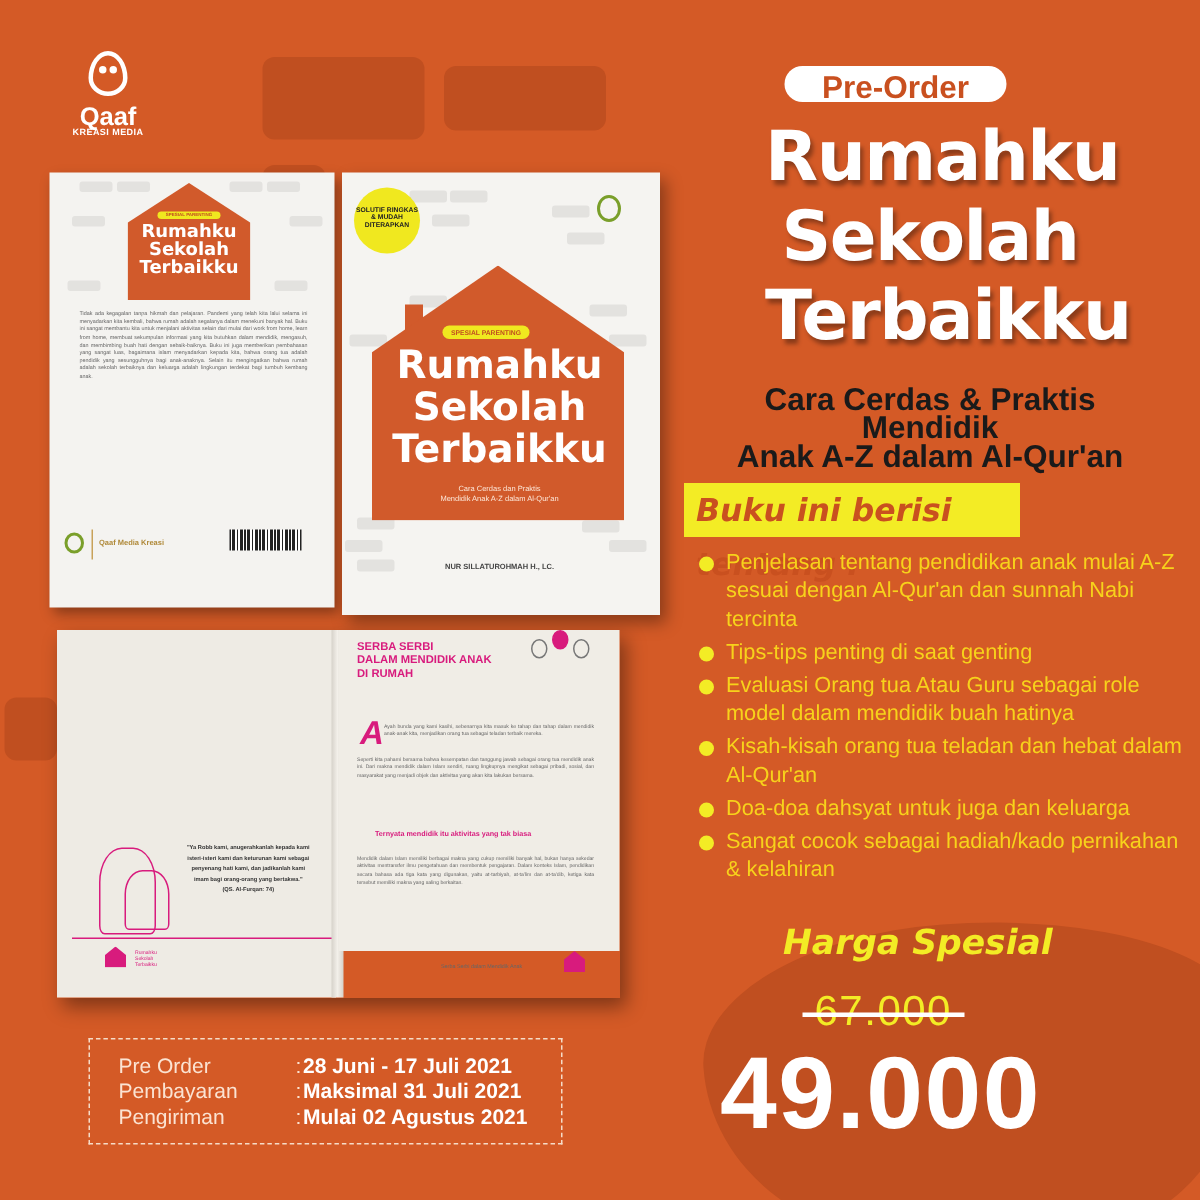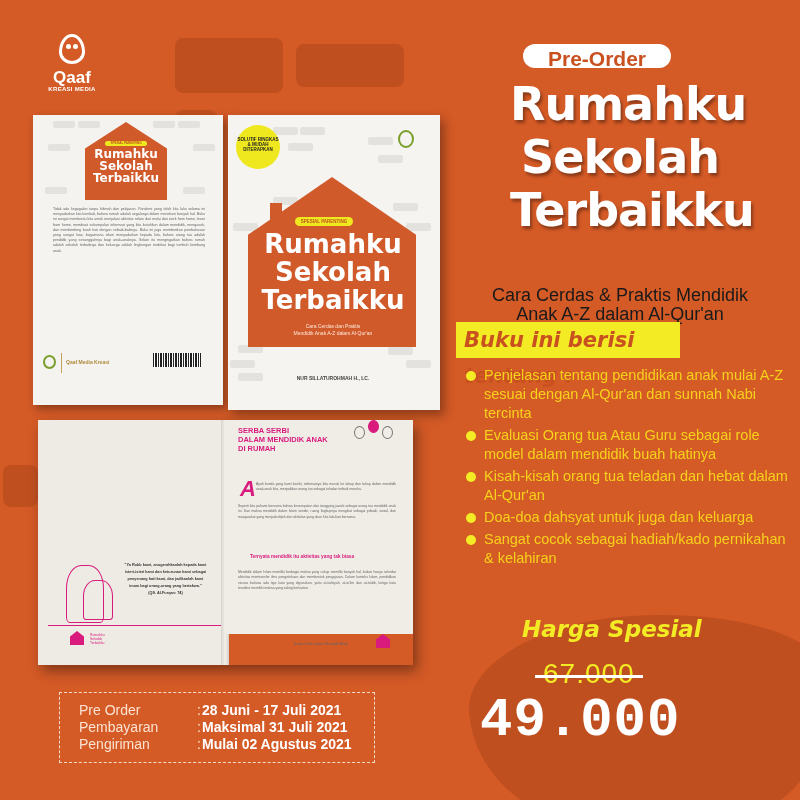--- a/index.html
+++ b/index.html
@@ -93,21 +93,21 @@
       font-weight: bold; font-size: 21px; text-align: center; line-height: 30px;
     }
     .main-title {
       position: absolute; left: 510px; top: 78px; width: 220px; text-align: center;
       font-family: "DejaVu Sans", sans-serif; font-weight: bold; font-size: 46px;
       line-height: 53px; letter-spacing: -1px; color: #fff;
       text-shadow: 2px 3px 3px rgba(0,0,0,.35);
     }
     .subtitle {
       position: absolute; left: 470px; top: 257px; width: 300px; text-align: center;
-      color: #1a1a1a; font-weight: normal; font-size: 18px; line-height: 19px; margin-top: 29px;
+      color: #1a1a1a; font-weight: bold; font-size: 21px; line-height: 19px;
     }
     .highlight {
       position: absolute; left: 456px; top: 322px; width: 224px; height: 36px;
       background: #f3ec25;
     }
     .highlight span {
       display: block; padding-left: 8px; line-height: 36px; font-size: 21px;
       font-family: "DejaVu Sans", sans-serif; font-weight: bold; color: #c9501f; font-style: italic;
     }
     .features { position: absolute; left: 464px; top: 366px; width: 330px; list-style: none; }
@@ -126,21 +126,21 @@
     }
     .price-old {
       position: absolute; left: 543px; top: 658px; color: #f3ec25;
       font-weight: normal; font-size: 28px; letter-spacing: 1px;
     }
     .price-old .strike {
       position: absolute; left: -8px; right: -8px; top: 17px; height: 3px; background: #fff;
     }
     .price-new {
       position: absolute; left: 480px; top: 690px; color: #fff; font-weight: bold;
-      font-size: 54px; letter-spacing: 1px; font-family: Liberation Mono, monospace;
+      font-size: 68px; letter-spacing: 1px;
     }
 
     .schedule {
       position: absolute; left: 59px; top: 692px; width: 316px; height: 71px;
       border: 1.5px dashed #f5dcc8;
     }
     .schedule-row { position: absolute; left: 19px; font-size: 14px; line-height: 16px; }
     .schedule-row .k { position: absolute; left: 0; width: 120px; color: #fbe3d2; }
     .schedule-row .sep { position: absolute; left: 118px; color: #fbe3d2; }
     .schedule-row .v { position: absolute; left: 123px; white-space: nowrap; font-weight: bold; color: #fff; }
@@ -261,20 +261,21 @@
 <div class="subtitle">
   <div>Cara Cerdas &amp; Praktis Mendidik</div>
   <div>Anak A-Z dalam Al-Qur'an</div>
 </div>
 
 <div class="highlight">
   <span>Buku ini berisi tentang :</span>
 </div>
 <ul class="features">
   <li><span class="bullet"></span><span>Penjelasan tentang pendidikan anak mulai A-Z  sesuai dengan Al-Qur'an dan sunnah Nabi tercinta</span></li>
+  <li><span class="bullet"></span><span>Tips-tips penting di saat genting</span></li>
   <li><span class="bullet"></span><span>Evaluasi Orang tua Atau Guru sebagai role model dalam mendidik buah hatinya</span></li>
   <li><span class="bullet"></span><span>Kisah-kisah orang tua teladan dan hebat dalam Al-Qur'an</span></li>
   <li><span class="bullet"></span><span>Doa-doa dahsyat untuk juga dan keluarga</span></li>
   <li><span class="bullet"></span><span>Sangat cocok sebagai hadiah/kado pernikahan &amp; kelahiran</span></li>
 </ul>
 
 <div class="price-label">Harga Spesial</div>
 <div class="price-old">
   <span>67.000</span>
   <div class="strike"></div>

